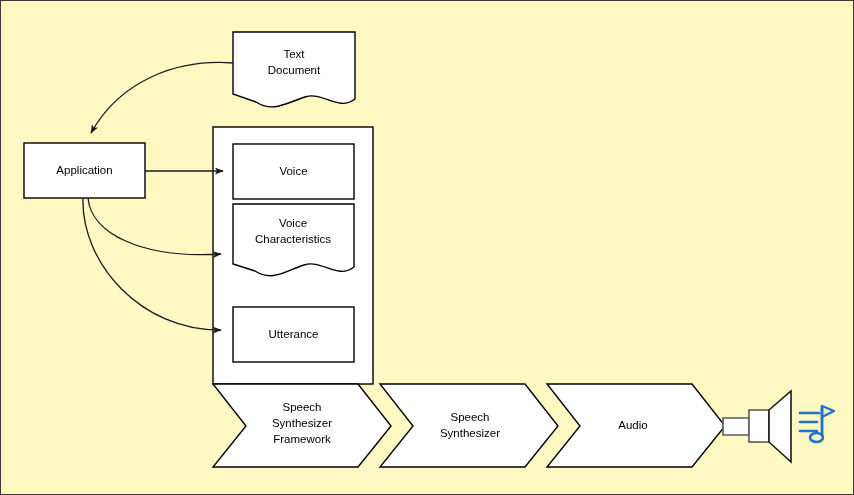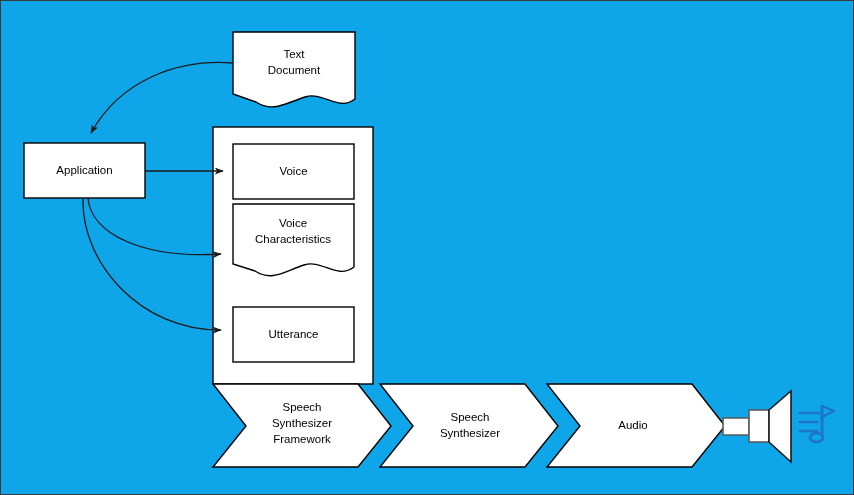--- a/index.html
+++ b/index.html
@@ -4,21 +4,21 @@
 <style>
   html, body {
     margin: 0;
     padding: 0;
     background: #ffffff;
   }
   #canvas {
     position: relative;
     width: 854px;
     height: 495px;
-    background: #0ea5e9;
+    background: #fef9c3;
     border: 1px solid #3b3b3b;
     box-sizing: border-box;
     overflow: hidden;
     font-family: "Liberation Sans", sans-serif;
   }
   #diagram-svg {
     position: absolute;
     left: 0;
     top: 0;
     width: 854px;

